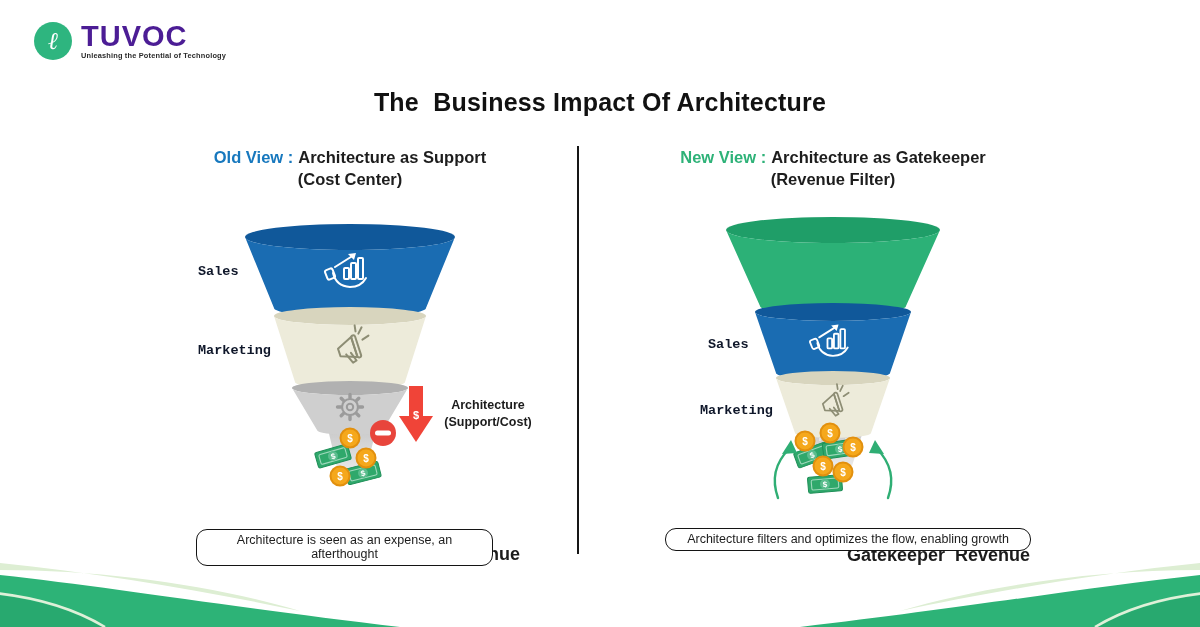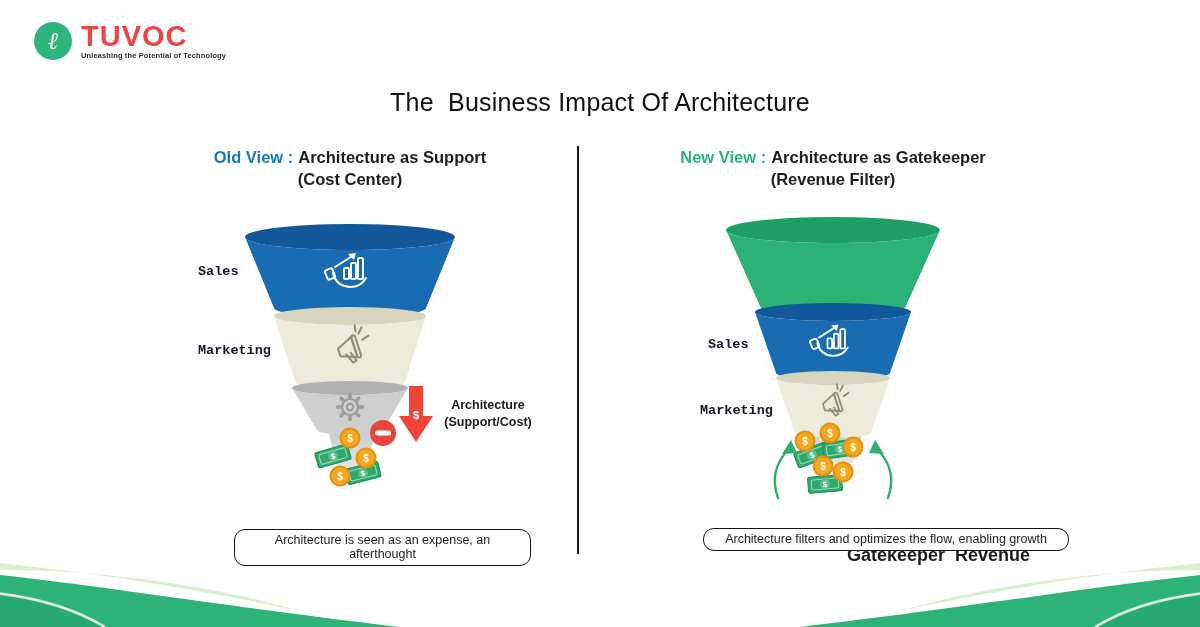--- a/index.html
+++ b/index.html
@@ -6,26 +6,26 @@
   html,body { width:1200px; height:627px; }
   body { font-family:"Liberation Sans", sans-serif; background:#ffffff; }
   .page { position:relative; width:1200px; height:627px; background:#ffffff; overflow:hidden; }
 
   
   .logo { position:absolute; left:34px; top:22px; display:flex; align-items:flex-start; }
   .logo-circle { width:38px; height:38px; border-radius:50%; background:#2eb57f; color:#fff;
     display:flex; align-items:center; justify-content:center;
     font-family:"DejaVu Serif", serif; font-style:italic; font-size:24px; }
   .logo-text { margin-left:9px; }
-  .logo-brand { font-size:29px; font-weight:800; letter-spacing:1px; color:#ef4444; line-height:28px; }
+  .logo-brand { font-size:29px; font-weight:800; letter-spacing:1px; color:#4c1d95; line-height:28px; }
   .logo-tagline { font-size:7.4px; font-weight:700; color:#2b2b2b; letter-spacing:.18px; margin-top:1px; }
 
   
   .title { position:absolute; left:0; top:88px; width:1200px; text-align:center;
-    font-size:25px; font-weight:400; color:#111; white-space:pre; letter-spacing:.2px; }
+    font-size:25px; font-weight:700; color:#111; white-space:pre; letter-spacing:.2px; }
   .heading { position:absolute; top:146px; text-align:center; font-size:16.5px; font-weight:700;
     color:#1d1d1d; line-height:22px; }
   .heading-left { left:170px; width:360px;text-align:center; }
   .heading-right { left:628px; width:410px; }
   .heading .prefix-blue { color:#1778be; }
   .heading .prefix-green { color:#2eb278; }
   .heading .prefix { margin-right:5px; }
 
   .divider { position:absolute; left:577px; top:146px; width:1.6px; height:408px; background:#161616; }
 
@@ -35,21 +35,21 @@
 
   .funnel-label { position:absolute; font-size:13.5px; font-weight:600; color:#0f172a;font-family:Liberation Mono, monospace; }
   .annotation { position:absolute; left:432px; top:397px; width:112px; text-align:center;
     font-size:12.5px; font-weight:600; color:#1c1c1c; line-height:17px; }
   .result { position:absolute; text-align:right; font-size:18px; font-weight:600;
     color:#1c1c1c; white-space:pre;margin-top:44px; }
   .result-left { left:180px; top:500px; width:340px; }
   .result-right { left:640px; top:501px; width:390px; }
 
   .caption { position:absolute; border:1.4px solid #141414; border-radius:11px; background:#fff;
-    font-size:12.5px; color:#1c1c1c; text-align:center; padding:3px 8px 4px;margin-left:38px; }
+    font-size:12.5px; color:#1c1c1c; text-align:center; padding:3px 8px 4px; }
   .caption-left { left:196px; top:529px; width:297px; }
   .caption-right { left:665px; top:528px; width:366px; }
 
   .wave { position:absolute; bottom:0; width:400px; height:90px; }
   .wave-left { left:0; }
   .wave-right { right:0; transform:scaleX(-1); }
 </style>
 </head>
 <body>
 

